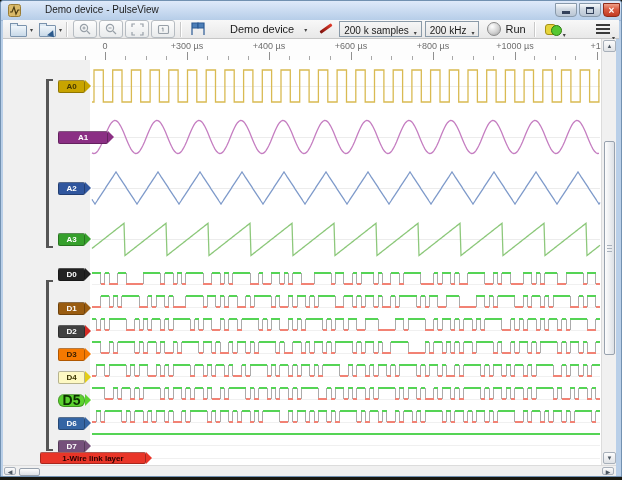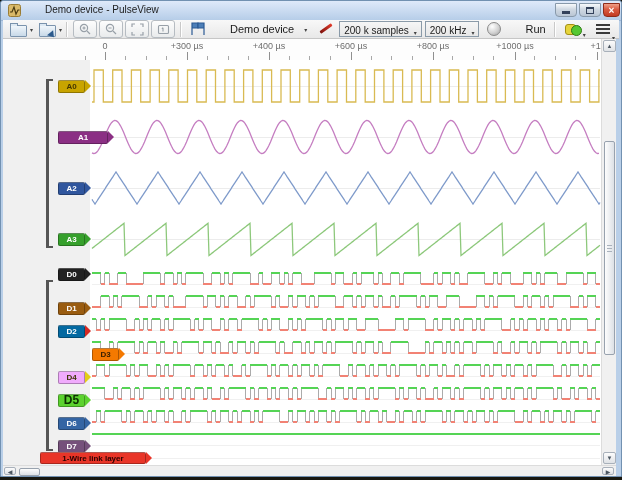--- a/index.html
+++ b/index.html
@@ -39,21 +39,21 @@
   .combo{height:16px;border:1px solid #8a9aa8;background:linear-gradient(#f6f6f6,#e7e7e7);
          display:flex;align-items:flex-end;font-size:10px;color:#1a1a1a;padding:0 4px;box-sizing:border-box;}
   .combo .drop-arr{margin-left:5px;}
   .flatcombo{height:17px;display:flex;align-items:center;font-size:11px;color:#1a1a1a;padding:0 6px;}
   .flatcombo .drop-arr{margin-left:10px;}
   .probe{width:18px;height:16px;position:relative;margin:0 4px;}
   .probe i{position:absolute;left:2px;top:6px;width:14px;height:3px;border-radius:1px;
            background:linear-gradient(90deg,#7c120c,#e23c2c);transform:rotate(-35deg);}
   .led{width:12px;height:12px;border-radius:50%;border:1px solid #8a8a8a;margin-right:4px;
        background:radial-gradient(circle at 35% 30%,#ffffff,#d2d2d2 55%,#9f9f9f);}
-  .runlbl{font-size:11px;color:#1a1a1a;margin-left:20px;}
+  .runlbl{font-size:11px;color:#1a1a1a;}
   .dec-ico{position:relative;width:20px;height:14px;}
   .dec-ico .d1{position:absolute;left:2px;top:2px;width:9px;height:9px;border-radius:3px;
                background:#e6d43c;border:1px solid #a39016;}
   .dec-ico .d2{position:absolute;left:8px;top:3px;width:9px;height:9px;border-radius:50%;
                background:#55c832;border:1px solid #2e7a14;}
   .dec-ico .drop-arr{position:absolute;right:-3px;bottom:-2px;}
   .menu{margin-left:auto;margin-right:6px;width:20px;flex-direction:column;gap:2px;}
   .menu b{width:14px;height:2px;background:#3a3a3a;display:block;}
   .menu .drop-arr{position:absolute;right:-2px;bottom:-3px;}
   
@@ -295,33 +295,33 @@
         <i class="tip" style="border-left-color: rgb(54, 160, 44); border-top-width: 6.5px; border-bottom-width: 6.5px;"></i>
       </div>
       <div class="chflag" style="left: 58px; top: 268px; width: 27px; height: 13px; background: rgb(34, 34, 34); color: rgb(255, 255, 255); font-size: 8px;">
         <span>D0</span>
         <i class="tip" style="border-left-color: rgb(34, 34, 34); border-top-width: 6.5px; border-bottom-width: 6.5px;"></i>
       </div>
       <div class="chflag" style="left: 58px; top: 301.5px; width: 27px; height: 13px; background: rgb(154, 92, 16); color: rgb(255, 255, 255); font-size: 8px;">
         <span>D1</span>
         <i class="tip" style="border-left-color: rgb(154, 92, 16); border-top-width: 6.5px; border-bottom-width: 6.5px;"></i>
       </div>
-      <div class="chflag" style="left: 58px; top: 324.5px; width: 27px; height: 13px; background: #0369a1; color: rgb(255, 255, 255); font-size: 8px;">
+      <div class="chflag" style="left: 58px; top: 324.5px; width: 27px; height: 13px; background: #404040; color: rgb(255, 255, 255); font-size: 8px;">
         <span>D2</span>
         <i class="tip" style="border-left-color: rgb(214, 42, 36); border-top-width: 6.5px; border-bottom-width: 6.5px;"></i>
       </div>
-      <div class="chflag" style="left: 58px; top: 347.5px; width: 27px; height: 13px; background: rgb(245, 121, 0); color: rgb(58, 32, 0); font-size: 8px; margin-left: 34px;">
+      <div class="chflag" style="left: 58px; top: 347.5px; width: 27px; height: 13px; background: rgb(245, 121, 0); color: rgb(58, 32, 0); font-size: 8px;">
         <span>D3</span>
         <i class="tip" style="border-left-color: rgb(245, 121, 0); border-top-width: 6.5px; border-bottom-width: 6.5px;"></i>
       </div>
-      <div class="chflag" style="left: 58px; top: 370.5px; width: 27px; height: 13px; background: #f0abfc; color: rgb(58, 52, 0); font-size: 8px;">
+      <div class="chflag" style="left: 58px; top: 370.5px; width: 27px; height: 13px; background: #fef9c3; color: rgb(58, 52, 0); font-size: 8px;">
         <span>D4</span>
         <i class="tip" style="border-left-color: rgb(227, 205, 23); border-top-width: 6.5px; border-bottom-width: 6.5px;"></i>
       </div>
-      <div class="chflag" style="left: 58px; top: 393.5px; width: 27px; height: 13px; background: rgb(91, 210, 46); color: rgb(12, 48, 0); font-size: 12px;">
+      <div class="chflag" style="left: 58px; top: 393.5px; width: 27px; height: 13px; background: rgb(91, 210, 46); color: rgb(12, 48, 0); font-size: 14px; border-radius: 6px;">
         <span>D5</span>
         <i class="tip" style="border-left-color: rgb(91, 210, 46); border-top-width: 6.5px; border-bottom-width: 6.5px;"></i>
       </div>
       <div class="chflag" style="left: 58px; top: 416.5px; width: 27px; height: 13px; background: rgb(52, 101, 164); color: rgb(255, 255, 255); font-size: 8px;">
         <span>D6</span>
         <i class="tip" style="border-left-color: rgb(52, 101, 164); border-top-width: 6.5px; border-bottom-width: 6.5px;"></i>
       </div>
       <div class="chflag" style="left: 58px; top: 439.5px; width: 27px; height: 13px; background: rgb(117, 80, 123); color: rgb(255, 255, 255); font-size: 8px;">
         <span>D7</span>
         <i class="tip" style="border-left-color: rgb(117, 80, 123); border-top-width: 6.5px; border-bottom-width: 6.5px;"></i>

